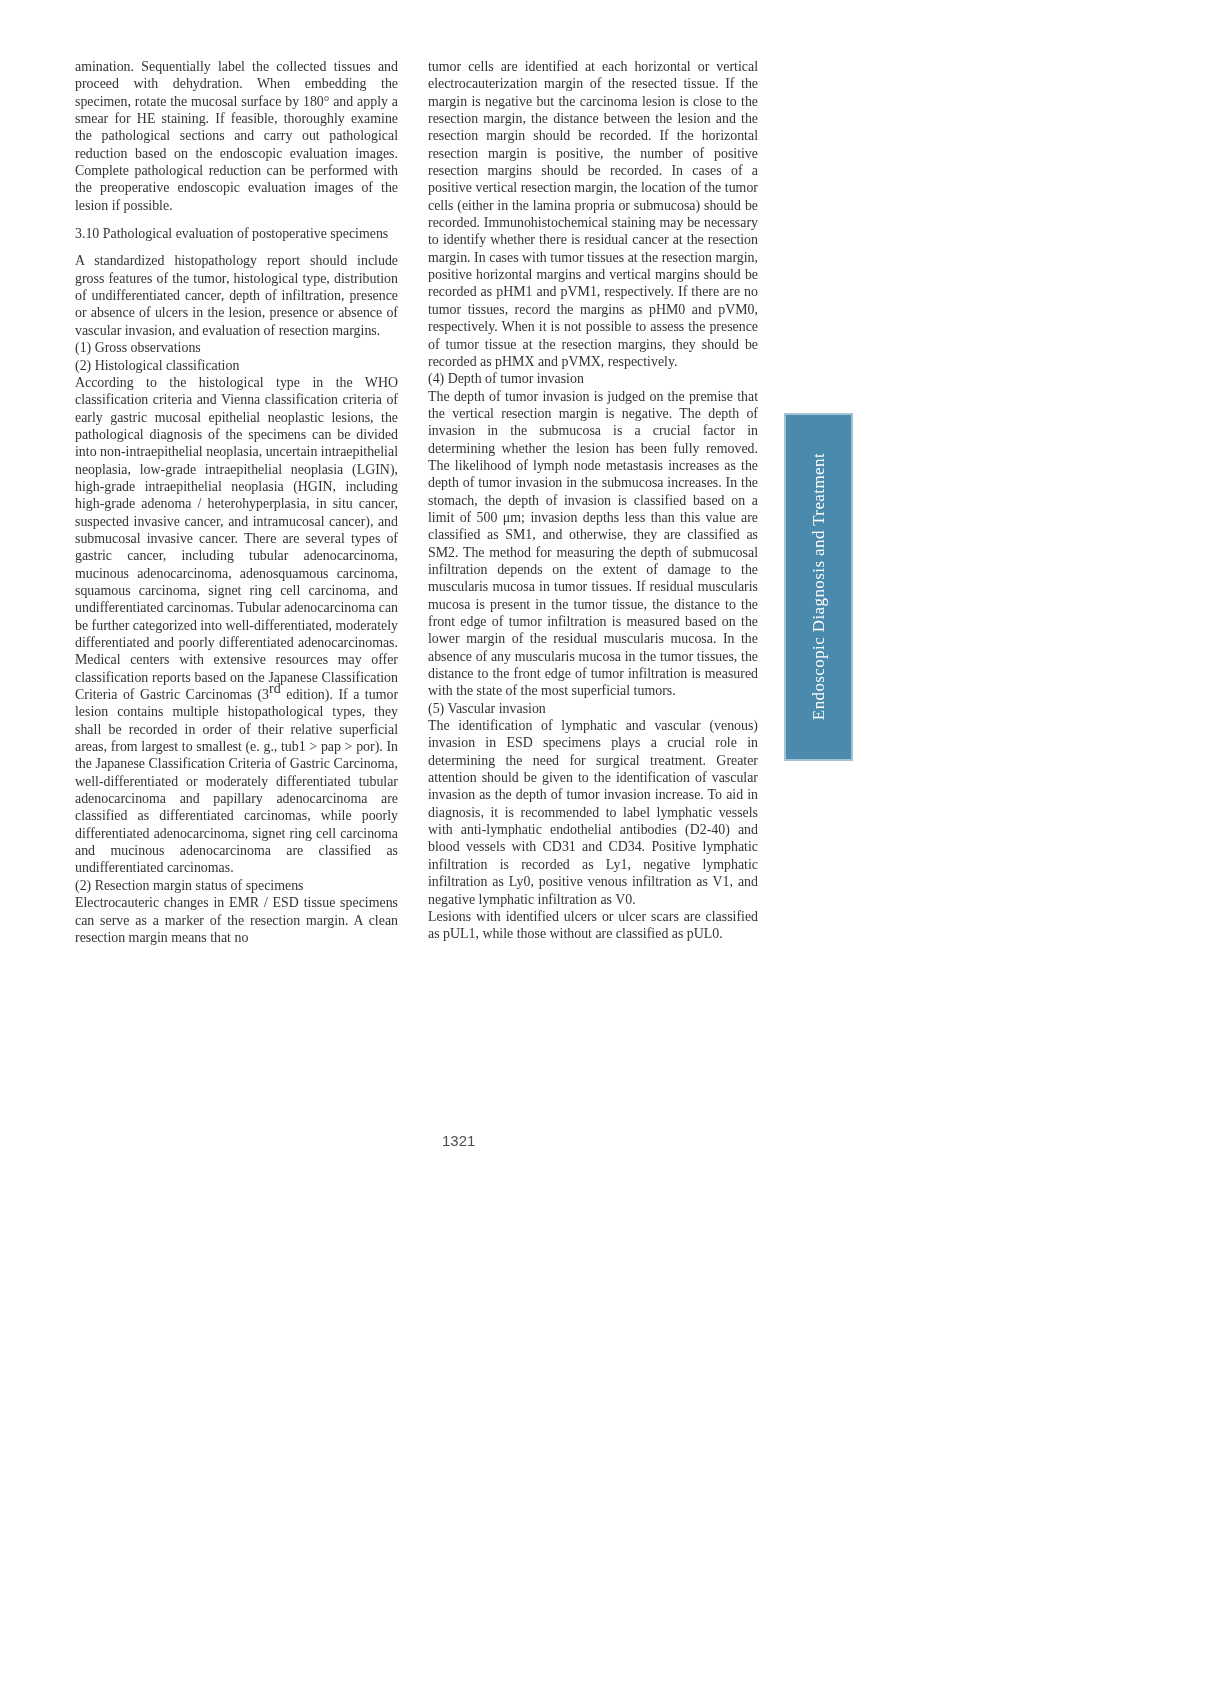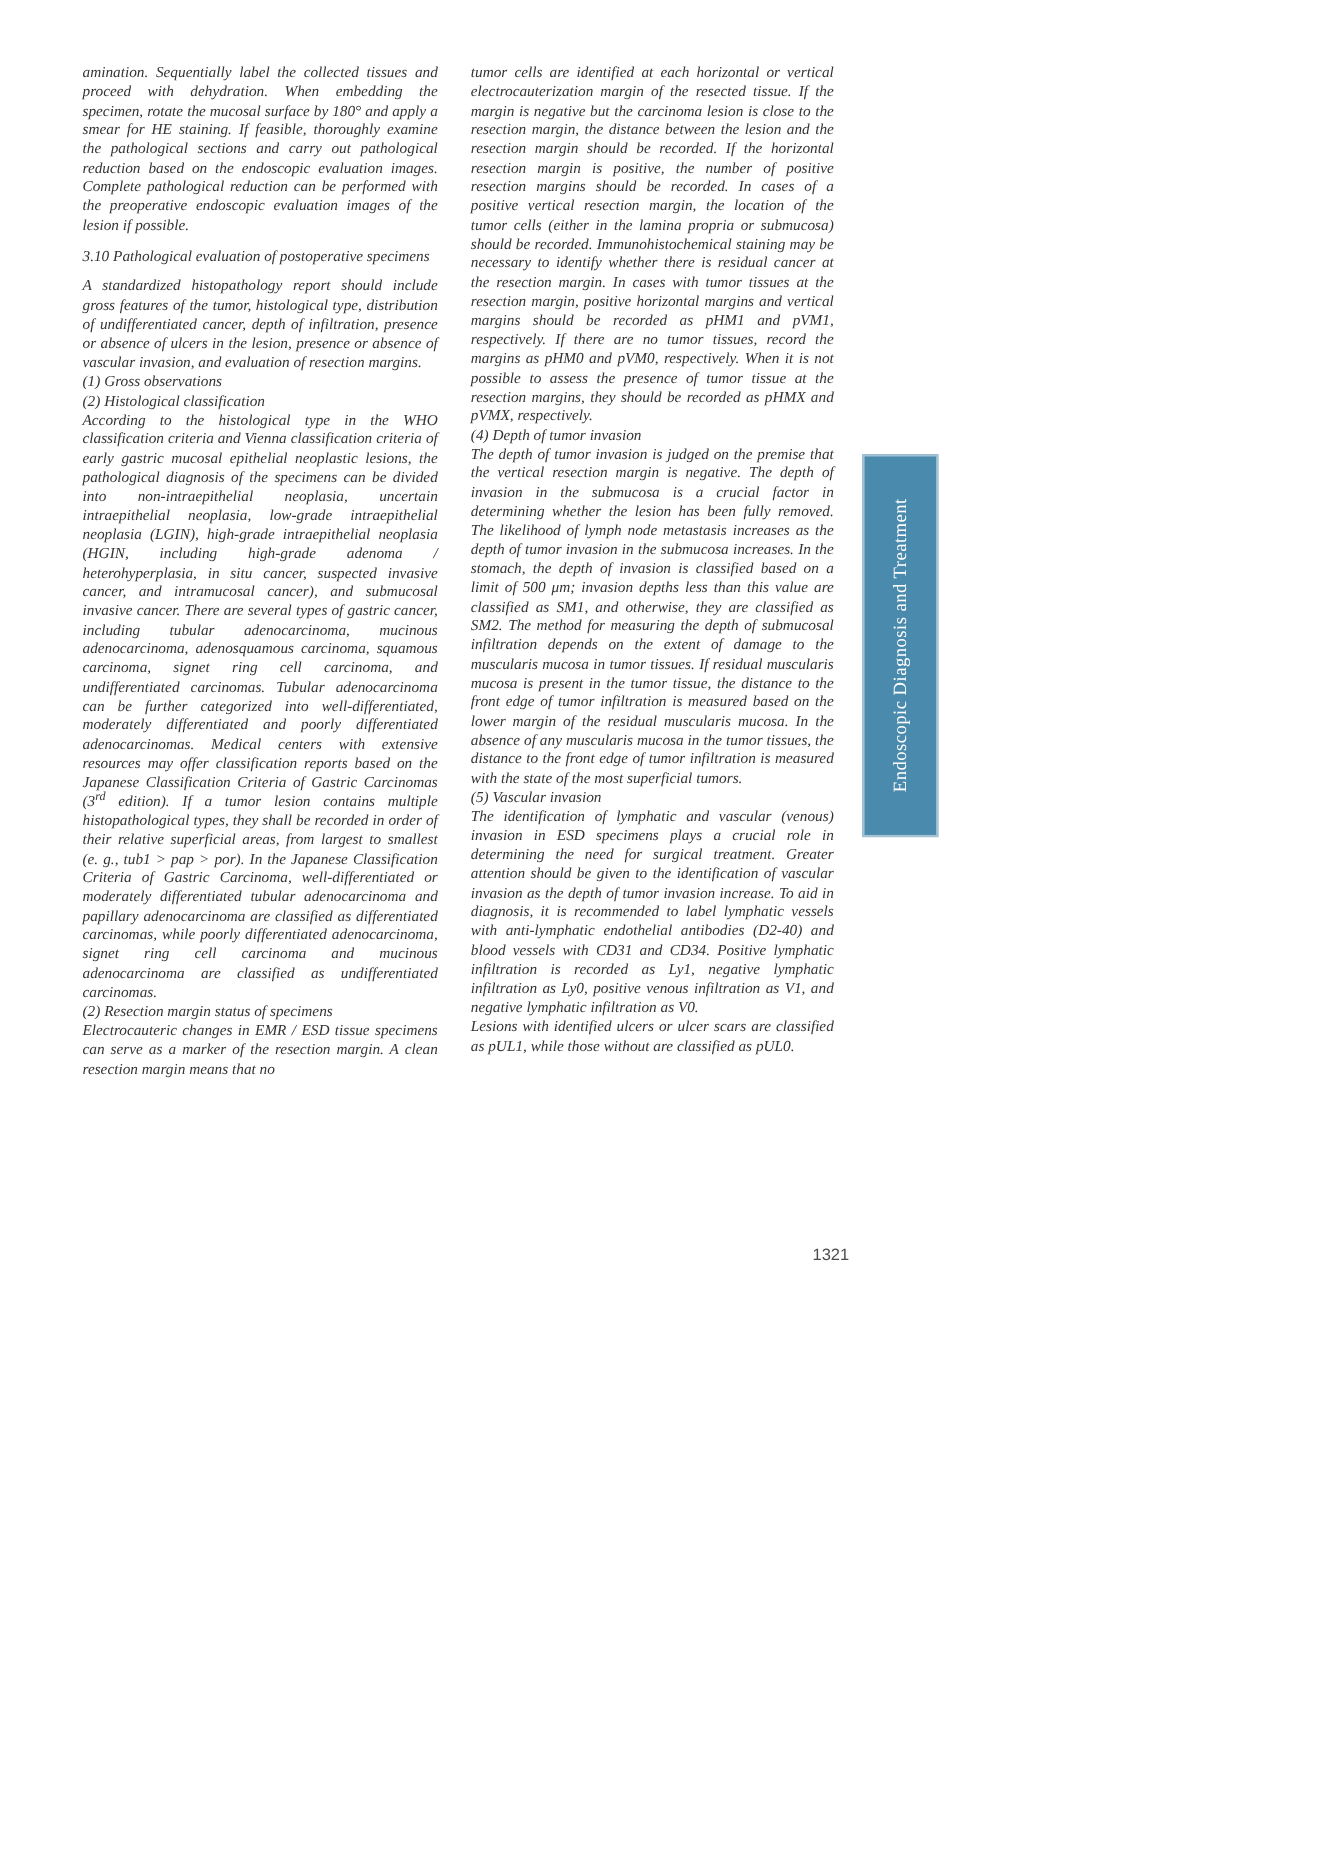--- a/index.html
+++ b/index.html
@@ -18,30 +18,29 @@
     position: absolute;
     inset: 0;
     background: #ffffff;
   }
   .col {
     position: absolute;
     top: 58px;
     font-size: 13.9px;
     line-height: 17.35px;
     text-align: justify;
-    font-style: italic;
   }
   .col-left  { left: 75px;  width: 323px; }
   .col-right { left: 428px; width: 330px; }
   .col p { margin: 0; }
   .col p.section-heading {
     margin: 11px 0 10px 0;
   }
   .col sup {
-    font-size: 11px;
+    font-size: 14px;
     line-height: 0;
     vertical-align: super;
   }
   .side-tab {
     position: absolute;
     left: 784px;
     top: 413px;
     width: 69px;
     height: 348px;
     box-sizing: border-box;
@@ -58,21 +57,20 @@
     color: #ffffff;
     font-family: "Liberation Serif", "DejaVu Serif", serif;
     font-size: 17px;
     letter-spacing: 0.4px;
   }
   .page-number {
     position: absolute;
     left: 442px;
     top: 1132px;
     width: 330px;
-    text-align: right;
     font-family: "Liberation Sans", "DejaVu Sans", sans-serif;
     font-size: 15px;
     color: #4d4d4d;
   }
 </style>
 </head>
 <body>
 
 <div class="page">
 

